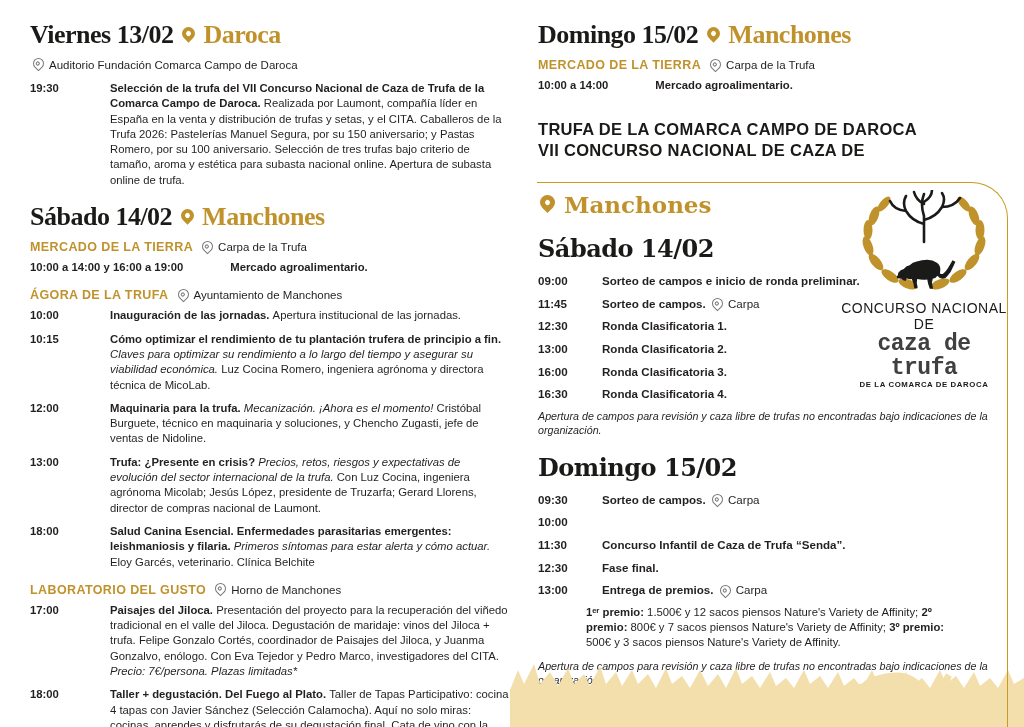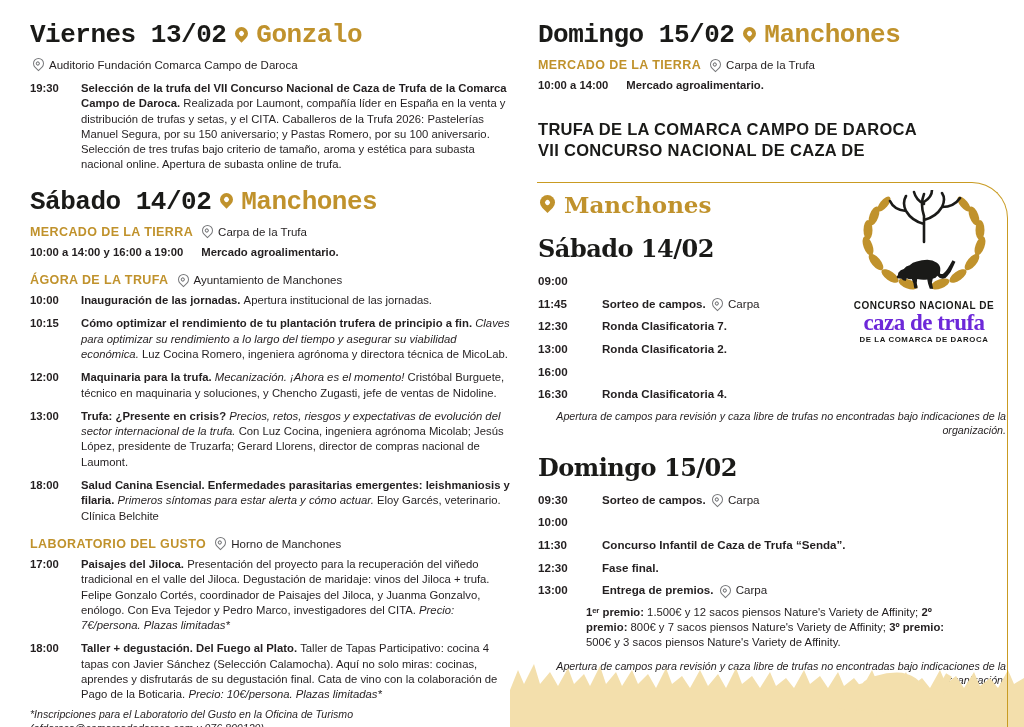--- a/index.html
+++ b/index.html
@@ -2,21 +2,21 @@
 <html><head>
 <meta charset="utf-8">
 <style>
   html,body{margin:0;padding:0;background:#e8e8e8;}
   .page{position:relative;width:1024px;height:727px;background:#ffffff;overflow:hidden;
         font-family:"Liberation Sans","DejaVu Sans",sans-serif;color:#231f20;}
   .colL{position:absolute;left:30px;top:20px;width:480px;}
   .colR{position:absolute;left:538px;top:20px;width:468px;}
 
   
-  .dayhead{display:flex;align-items:center;gap:7px;font-family:Liberation Mono, monospace;
+  .dayhead{display:flex;align-items:center;gap:7px;font-family:Liberation Serif, serif;
            font-weight:bold;font-size:26px;letter-spacing:-0.5px;color:#1a1a18;margin:0 0 8px 0;}
   .dayhead .loc{color:#c0922c;}
   .dayhead2{font-family:"DejaVu Serif","Liberation Serif",serif;font-weight:bold;font-size:24px;
             letter-spacing:-0.5px;color:#1a1a18;margin:16px 0 10px 0;}
 
   
   .gpin{display:inline-block;width:13px;height:13px;background:#c0922c;border-radius:50% 50% 50% 0;
         transform:rotate(-45deg);position:relative;flex:0 0 13px;margin:0 1px 4px 2px;}
   .gpin::after{content:"";position:absolute;width:5px;height:5px;background:#fff;border-radius:50%;top:4px;left:4px;}
   .gpin.lg{width:15px;height:15px;flex-basis:15px;}
@@ -28,62 +28,62 @@
 
   
   .venueline{display:flex;align-items:center;font-size:11.5px;margin:0 0 10px 0;}
   .sec{display:flex;align-items:center;margin:13px 0 6px 0;}
   .sec-name{color:#c0922c;font-weight:bold;font-size:12.5px;letter-spacing:0.4px;margin-right:6px;}
   .sec-venue{font-size:11.5px;}
 
   
   .evt{display:flex;gap:18px;font-size:11.3px;line-height:15.3px;margin-bottom:8px;}
   .evt .t{flex:0 0 33px;font-weight:bold;white-space:nowrap;}
-  .evt .d{flex:1;}
+  .evt .d{flex:1;margin-left:29px;}
   .evt.wide .t{flex:0 0 auto;}
   .rb{font-weight:bold;}
   .ri{font-style:italic;}
   .foot{font-style:italic;font-size:10.6px;line-height:14px;margin:0 0 8px 0;}
 
   
   .contest-title{font-weight:bold;font-size:16.5px;line-height:21px;letter-spacing:0.3px;margin-top:26px;color:#1a1a18;}
   .goldframe{position:absolute;left:537px;top:182px;width:470px;height:545px;border-top:1.6px solid #c99b22;
              border-right:1.6px solid #c99b22;border-top-right-radius:36px;pointer-events:none;z-index:5;}
   .bigloc{display:flex;align-items:center;gap:8px;margin:30px 0 0 0;font-family:"DejaVu Serif","Liberation Serif",serif;
           font-weight:bold;font-size:23px;color:#c0922c;}
   .revt{display:flex;gap:28px;font-size:11.6px;line-height:15.6px;margin-bottom:7px;}
   .revt .t{flex:0 0 36px;font-weight:bold;white-space:nowrap;}
   .revt .d{flex:1;}
-  .note{font-style:italic;font-size:10.7px;line-height:14px;margin:4px 0 10px 0;text-align:right;}
+  .note{font-style:italic;font-size:10.7px;line-height:14px;margin:4px 0 10px 0;}
   .prizes{margin:0 0 8px 48px;font-size:11.3px;line-height:15.3px;max-width:380px;}
 
   
   .qrrow{display:flex;align-items:flex-start;gap:17px;margin-top:14px;}
   .qrcap{font-size:12px;line-height:17px;white-space:pre-line;margin-top:14px;}
 
   
   .logo{position:absolute;left:838px;top:190px;width:172px;text-align:center;z-index:6;}
-  .logo-line1{font-size:10px;font-weight:bold;letter-spacing:0.5px;color:#1a1a18;margin-top:2px;}
-  .logo-name{font-family:Liberation Serif, serif;font-weight:bold;font-size:23px;
-             color:#6d28d9;line-height:24px;letter-spacing:-0.5px;}
+  .logo-line1{font-size:14px;font-weight:normal;letter-spacing:0.5px;color:#1a1a18;margin-top:2px;}
+  .logo-name{font-family:Liberation Mono, monospace;font-weight:bold;font-size:23px;
+             color:#404040;line-height:24px;letter-spacing:-0.5px;}
   .logo-line2{font-size:7.8px;font-weight:bold;letter-spacing:0.6px;color:#1a1a18;}
 
   .bottom-art{position:absolute;left:510px;top:650px;z-index:1;}
 </style>
 </head>
 <body>
 
 <div class="page">
 
   <div class="colL">
 
     <div class="dayhead">
       <span>Viernes 13/02</span>
       <span class="gpin"></span>
-      <span class="loc">Gonzalo</span>
+      <span class="loc">Daroca</span>
     </div>
     <div class="venueline">
       <span class="opin">
           <i></i>
         </span>
       <span>Auditorio Fundación Comarca Campo de Daroca</span>
     </div>
     <div class="evt">
       <div class="t">19:30</div>
       <div class="d"><span class="rb">Selección de la trufa del VII Concurso Nacional de Caza de Trufa de la Comarca Campo de Daroca. </span><span class="rr">Realizada por Laumont, compañía líder en España en la venta y distribución de trufas y setas, y el CITA. Caballeros de la Trufa 2026: Pastelerías Manuel Segura, por su 150 aniversario; y Pastas Romero, por su 100 aniversario. Selección de tres trufas bajo criterio de tamaño, aroma y estética para subasta nacional online. Apertura de subasta online de trufa.</span></div>
@@ -179,35 +179,37 @@
     </div>
 
     <div class="bigloc">
       <span class="gpin lg"></span>
       <span>Manchones</span>
     </div>
 
     <div class="dayhead2">Sábado 14/02</div>
     <div class="revt">
       <div class="t">09:00</div>
+      <div class="d"><span class="rb">Sorteo de campos e inicio de ronda preliminar.</span></div>
     </div>
     <div class="revt">
       <div class="t">11:45</div>
       <div class="d"><span class="rb">Sorteo de campos. </span><span class="opin"><i></i></span><span class="rr">Carpa</span></div>
     </div>
     <div class="revt">
       <div class="t">12:30</div>
-      <div class="d"><span class="rb">Ronda Clasificatoria 7.</span></div>
+      <div class="d"><span class="rb">Ronda Clasificatoria 1.</span></div>
     </div>
     <div class="revt">
       <div class="t">13:00</div>
       <div class="d"><span class="rb">Ronda Clasificatoria 2.</span></div>
     </div>
     <div class="revt">
       <div class="t">16:00</div>
+      <div class="d"><span class="rb">Ronda Clasificatoria 3.</span></div>
     </div>
     <div class="revt">
       <div class="t">16:30</div>
       <div class="d"><span class="rb">Ronda Clasificatoria 4.</span></div>
     </div>
     <div class="note">Apertura de campos para revisión y caza libre de trufas no encontradas bajo indicaciones de la organización.</div>
 
     <div class="dayhead2">Domingo 15/02</div>
     <div class="revt">
       <div class="t">09:30</div>

